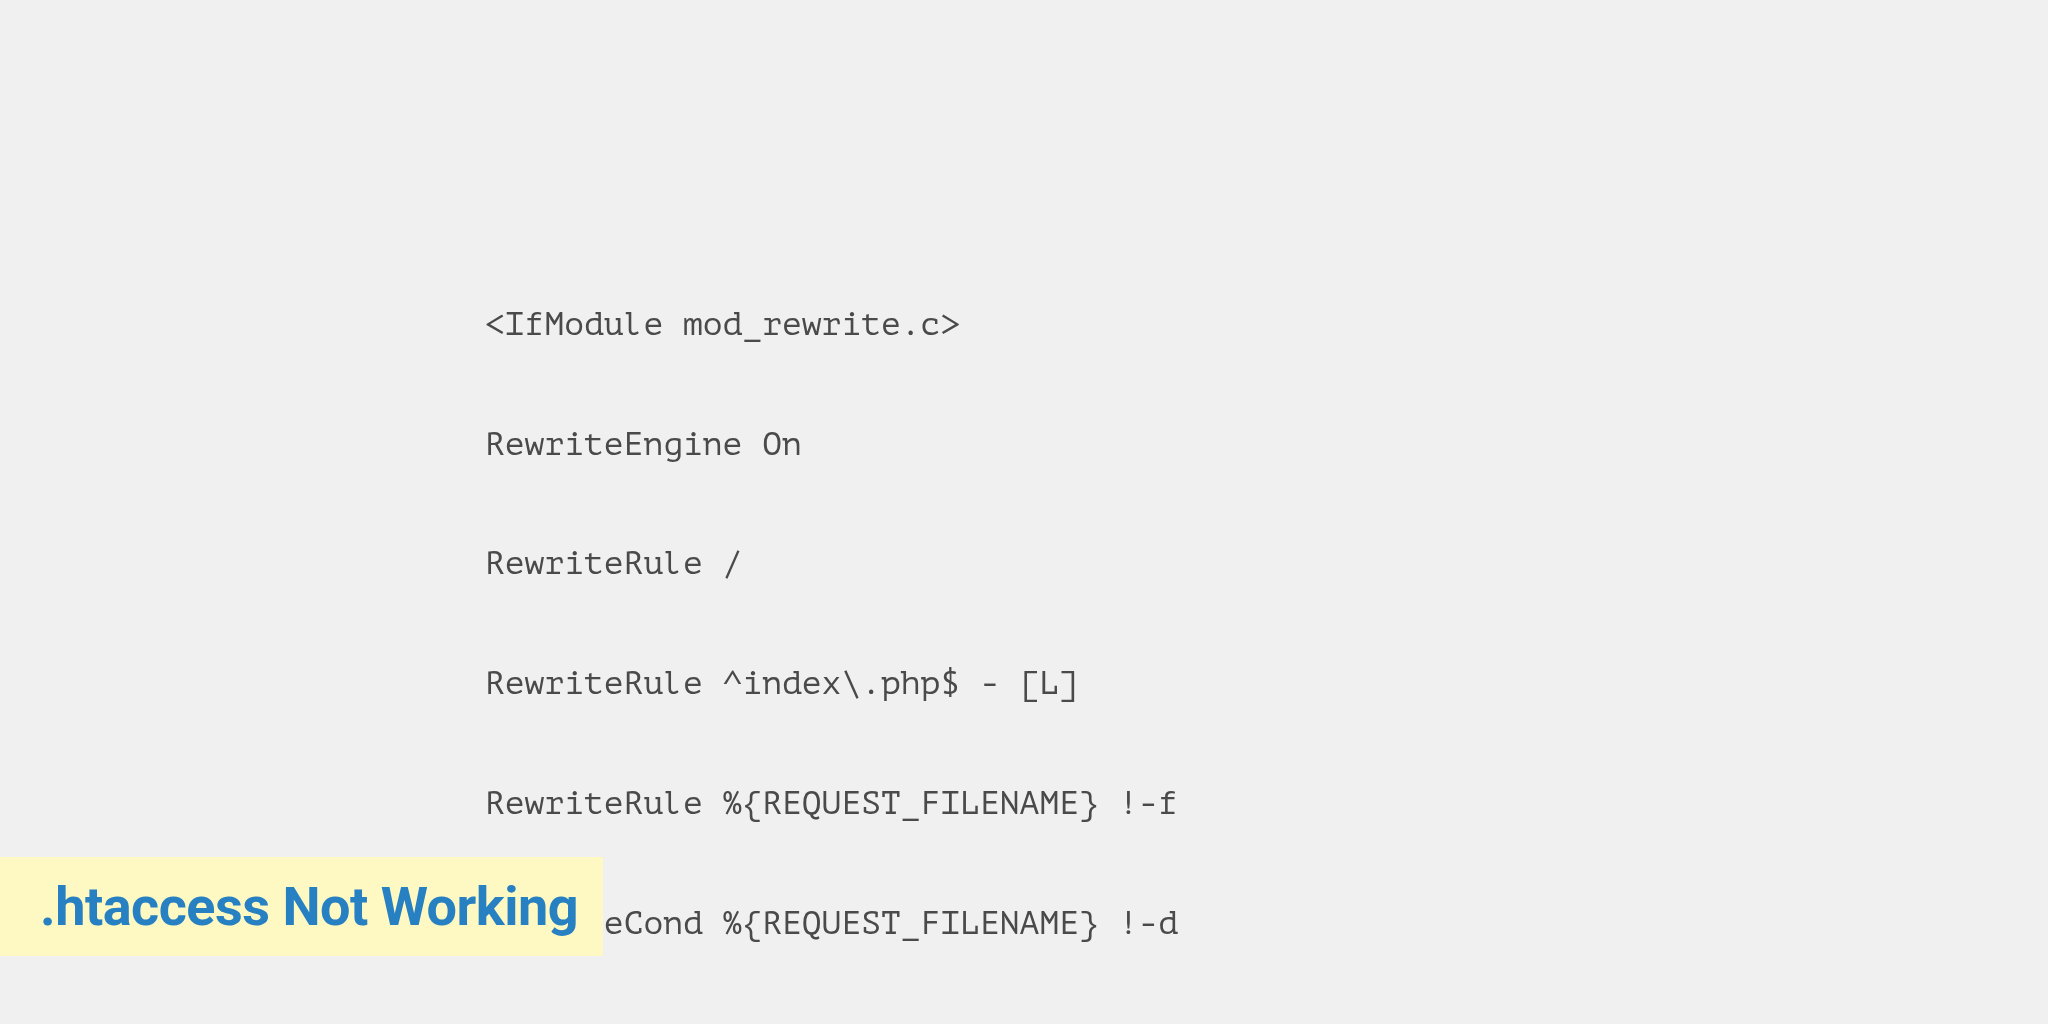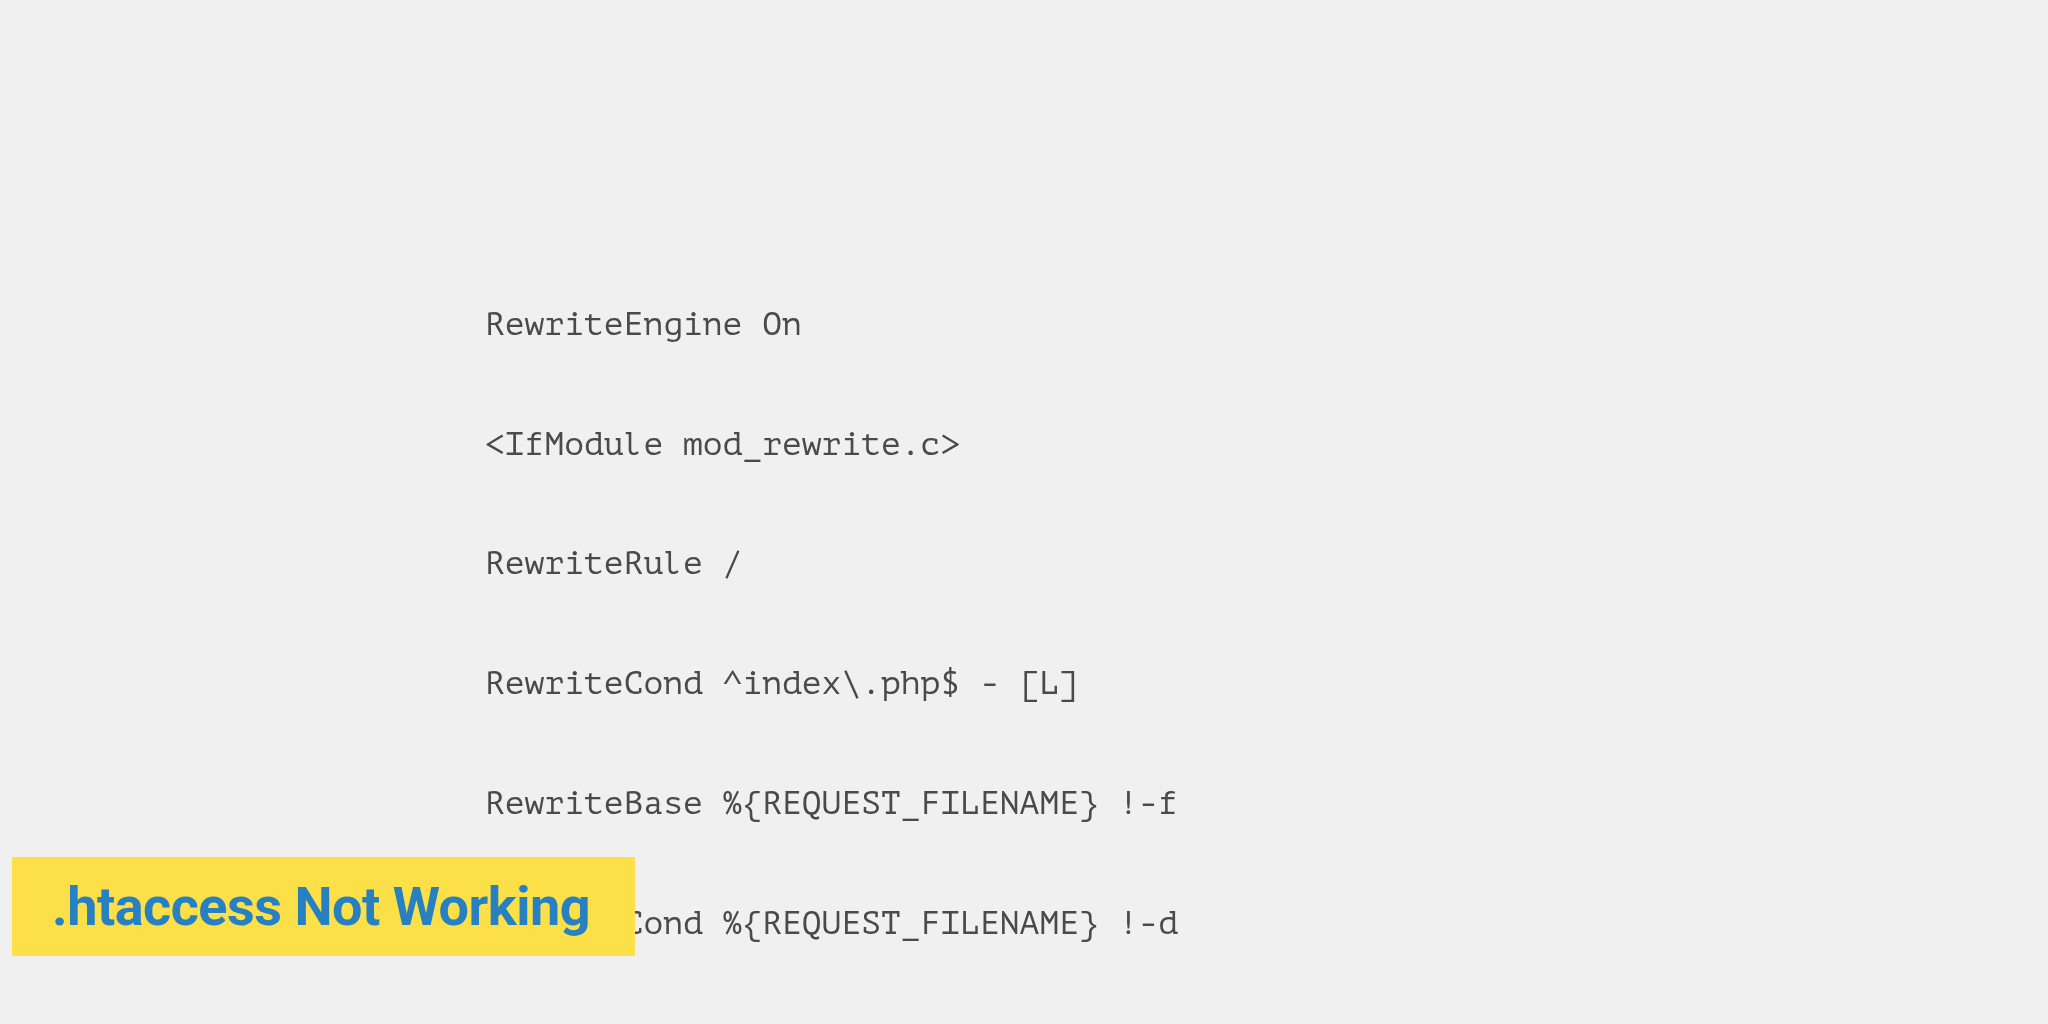--- a/index.html
+++ b/index.html
@@ -20,41 +20,41 @@
       top: 225px;
       font-family: "PT Mono", "Menlo", "Consolas", "Courier New", monospace;
       font-size: 33px;
       line-height: 1.21;
       color: #4a4a4a;
       white-space: pre;
       font-weight: 400;
     }
     .title-box {
       position: absolute;
-      left: 12px;
+      left: 0;
       bottom: 68px;
-      background-color: #fde047;
-      padding: 18px 45px 18px 40px;
+      background-color: #fef9c3;
+      padding: 18px 25px 18px 40px;
     }
     .title-text {
       color: #2680c2;
       font-size: 54px;
       font-weight: 700;
       letter-spacing: -0.5px;
     }
   </style>
 </head>
 <body>
 
 <div class="code-block">
+  <div>&lt;IfModule mod_rewrite.c&gt;</div>
   <div>RewriteEngine On</div>
-  <div>&lt;IfModule mod_rewrite.c&gt;</div>
   <div>RewriteRule /</div>
-  <div>RewriteCond ^index\.php$ - [L]</div>
-  <div>RewriteBase %{REQUEST_FILENAME} !-f</div>
+  <div>RewriteRule ^index\.php$ - [L]</div>
+  <div>RewriteRule %{REQUEST_FILENAME} !-f</div>
   <div>RewriteCond %{REQUEST_FILENAME} !-d</div>
   <div>RewriteRule . /index.php [L]</div>
   
 </div>
 
 <div class="title-box">
   <div class="title-text">.htaccess Not Working</div>
 </div>
 
 </body></html>

